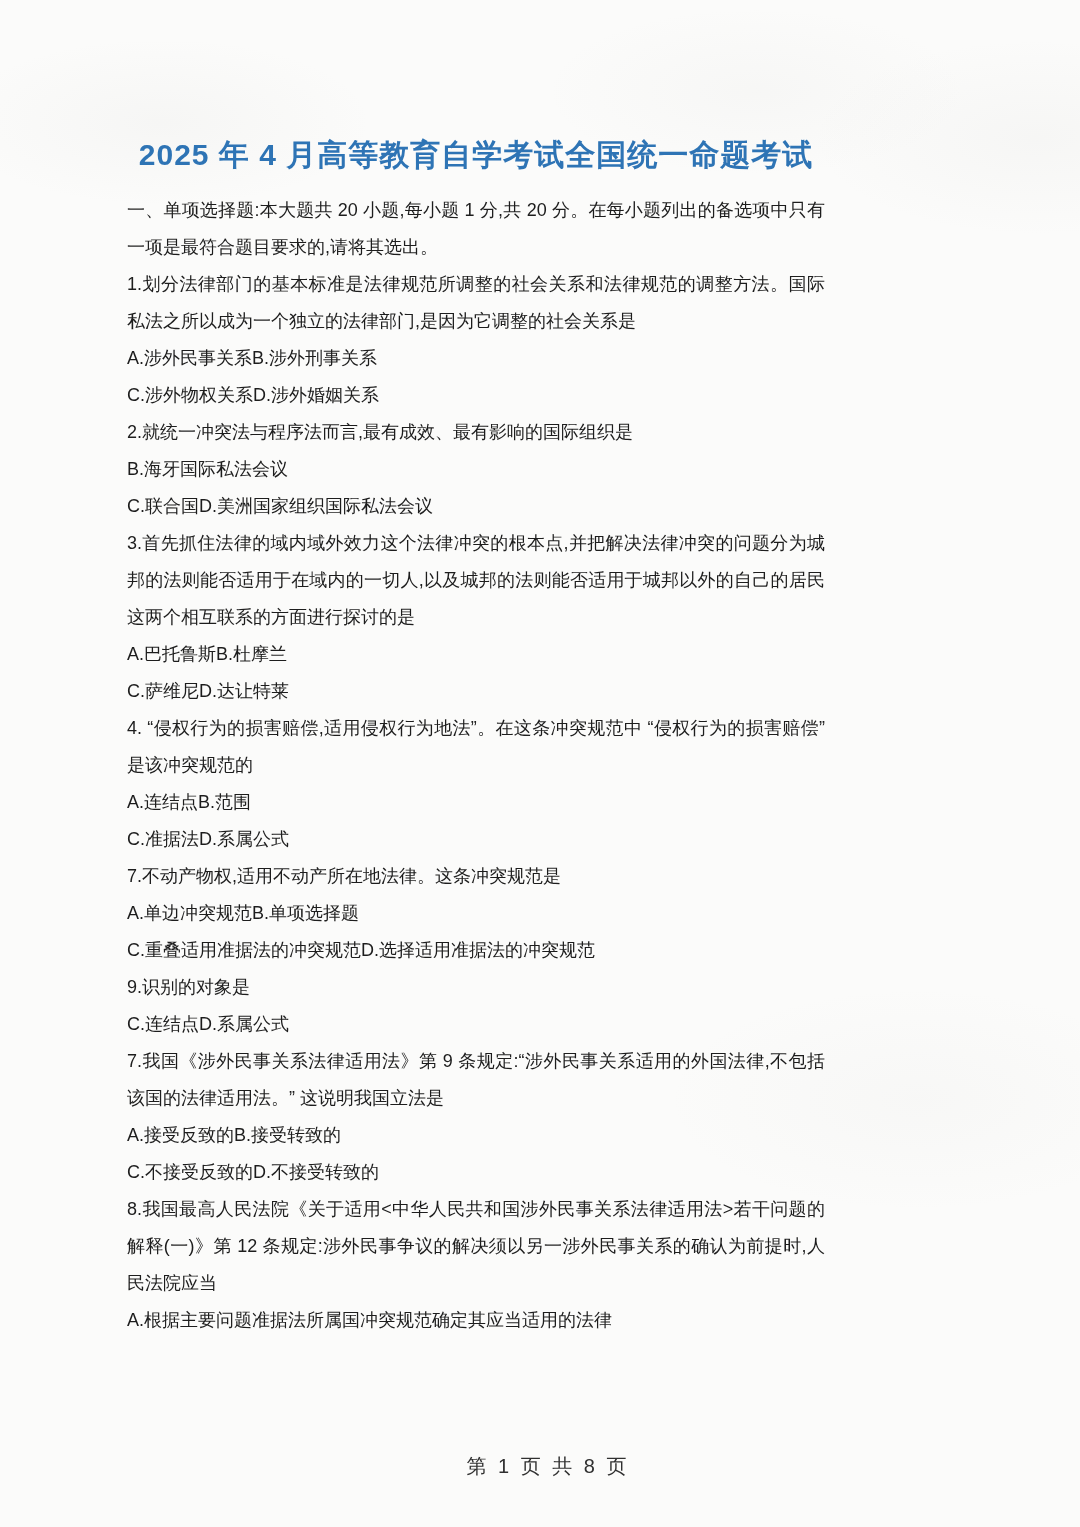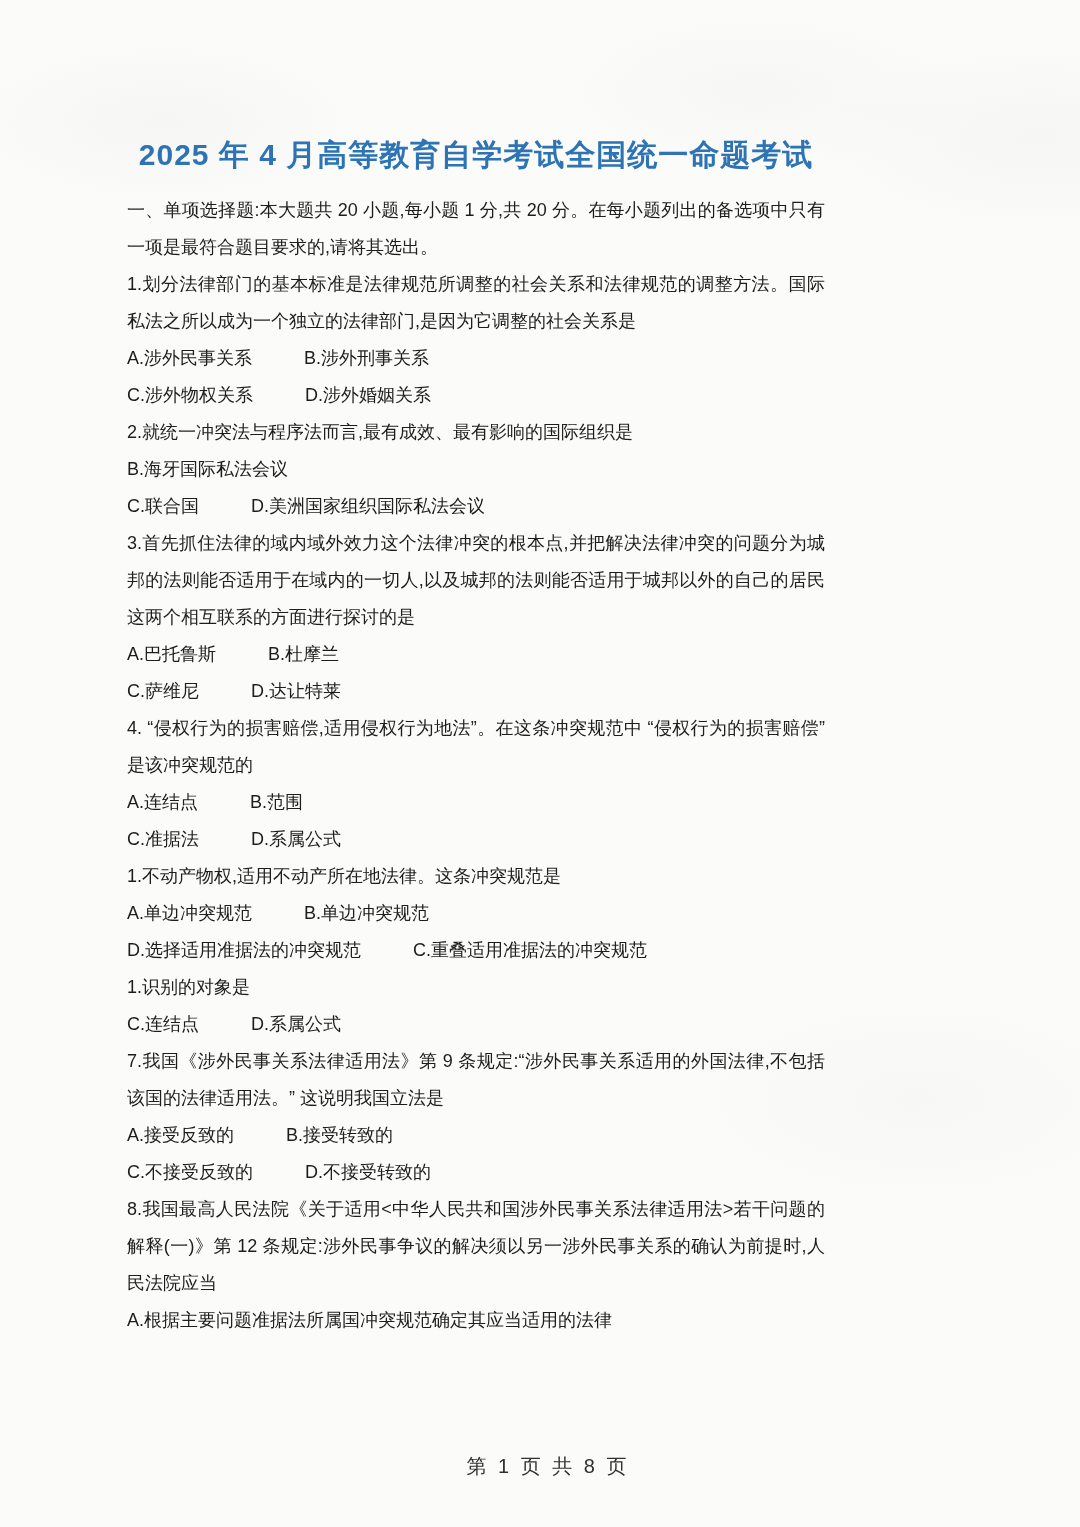--- a/index.html
+++ b/index.html
@@ -57,21 +57,20 @@
   .body-text {
     margin-top: 19px;
     font-size: 18px;
     line-height: 37px;
     font-weight: 500;
   }
   .body-text p { margin: 0; }
   .stem, .section-heading { text-align: justify; }
   .opt-row {
     display: flex;
-    gap: 52px;
     white-space: nowrap;
   }
   .footer {
     position: absolute;
     left: 0; right: 0;
     bottom: 47px;
     text-align: center;
     font-size: 20px;
     letter-spacing: 3px;
     color: #303030;
@@ -130,33 +129,33 @@
         <span>A.连结点</span>
         <span>B.范围</span>
       </div>
       <div class="opt-row">
         <span>C.准据法</span>
         <span>D.系属公式</span>
       </div>
     </div>
 
     <div>
-      <p class="stem">1.不动产物权,适用不动产所在地法律。这条冲突规范是</p>
+      <p class="stem">7.不动产物权,适用不动产所在地法律。这条冲突规范是</p>
       <div class="opt-row">
         <span>A.单边冲突规范</span>
-        <span>B.单边冲突规范</span>
+        <span>B.单项选择题</span>
       </div>
       <div class="opt-row">
+        <span>C.重叠适用准据法的冲突规范</span>
         <span>D.选择适用准据法的冲突规范</span>
-        <span>C.重叠适用准据法的冲突规范</span>
       </div>
     </div>
 
     <div>
-      <p class="stem">1.识别的对象是</p>
+      <p class="stem">9.识别的对象是</p>
       <div class="opt-row">
         <span>C.连结点</span>
         <span>D.系属公式</span>
       </div>
     </div>
 
     <div>
       <p class="stem">7.我国《涉外民事关系法律适用法》第 9 条规定:“涉外民事关系适用的外国法律,不包括该国的法律适用法。” 这说明我国立法是</p>
       <div class="opt-row">
         <span>A.接受反致的</span>

